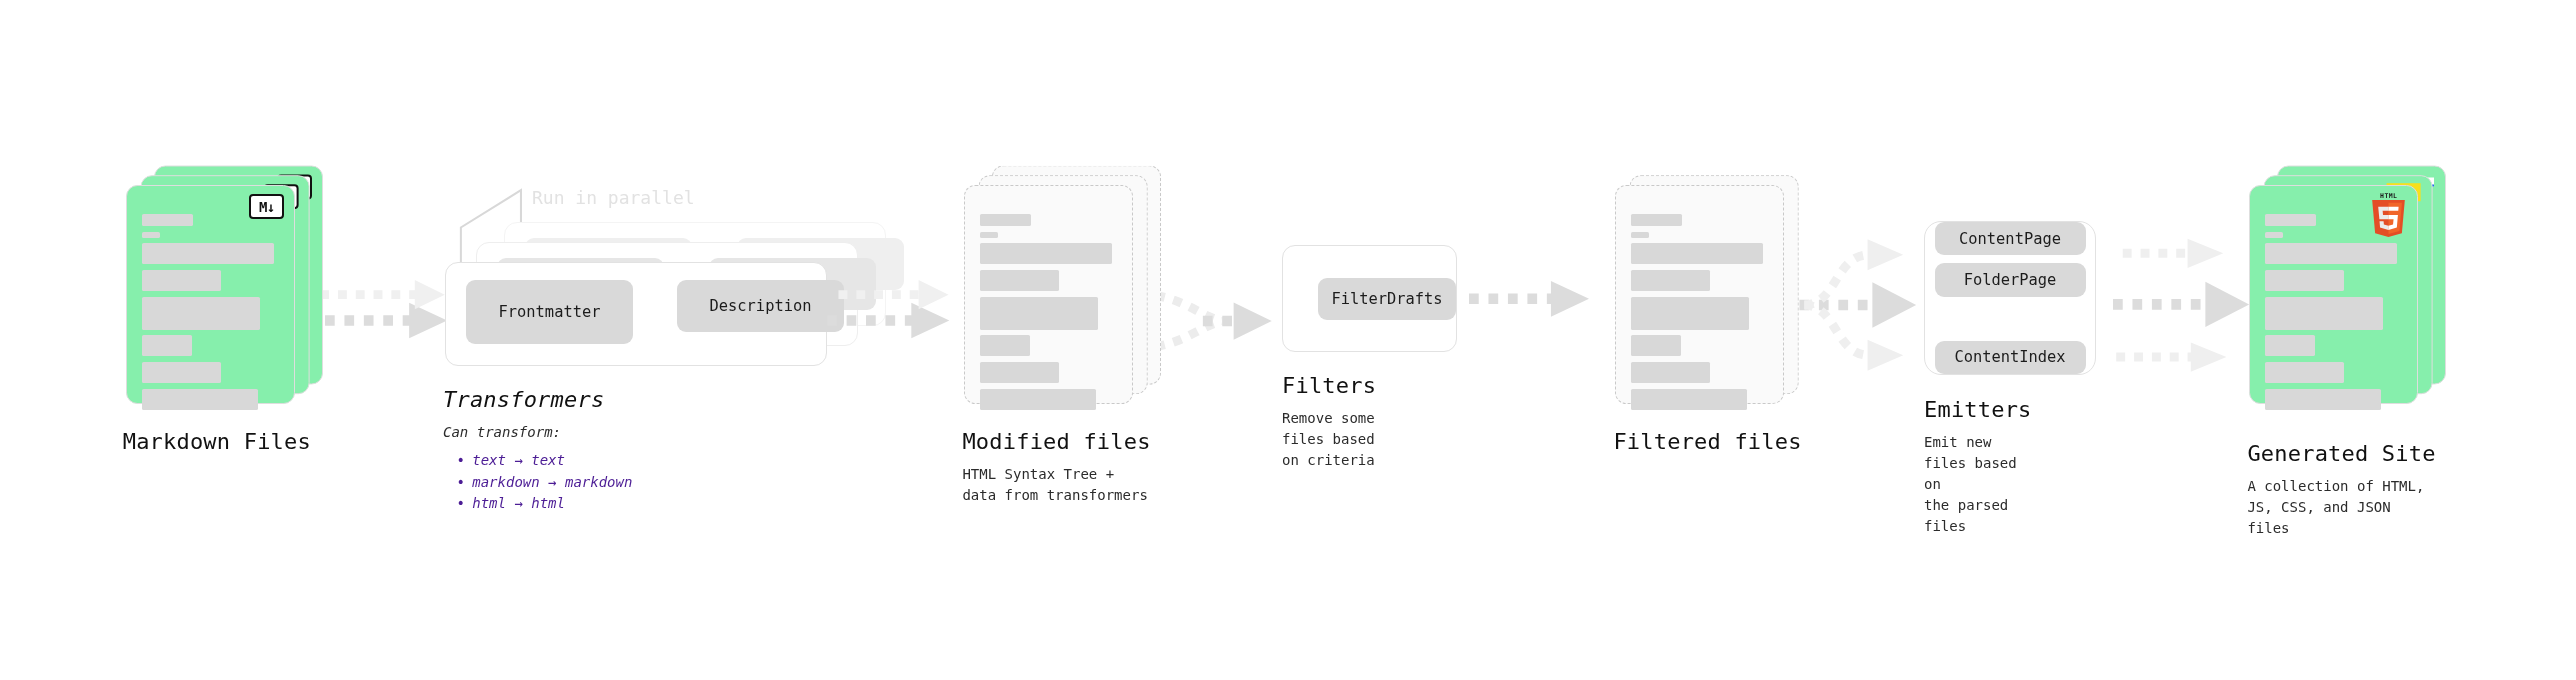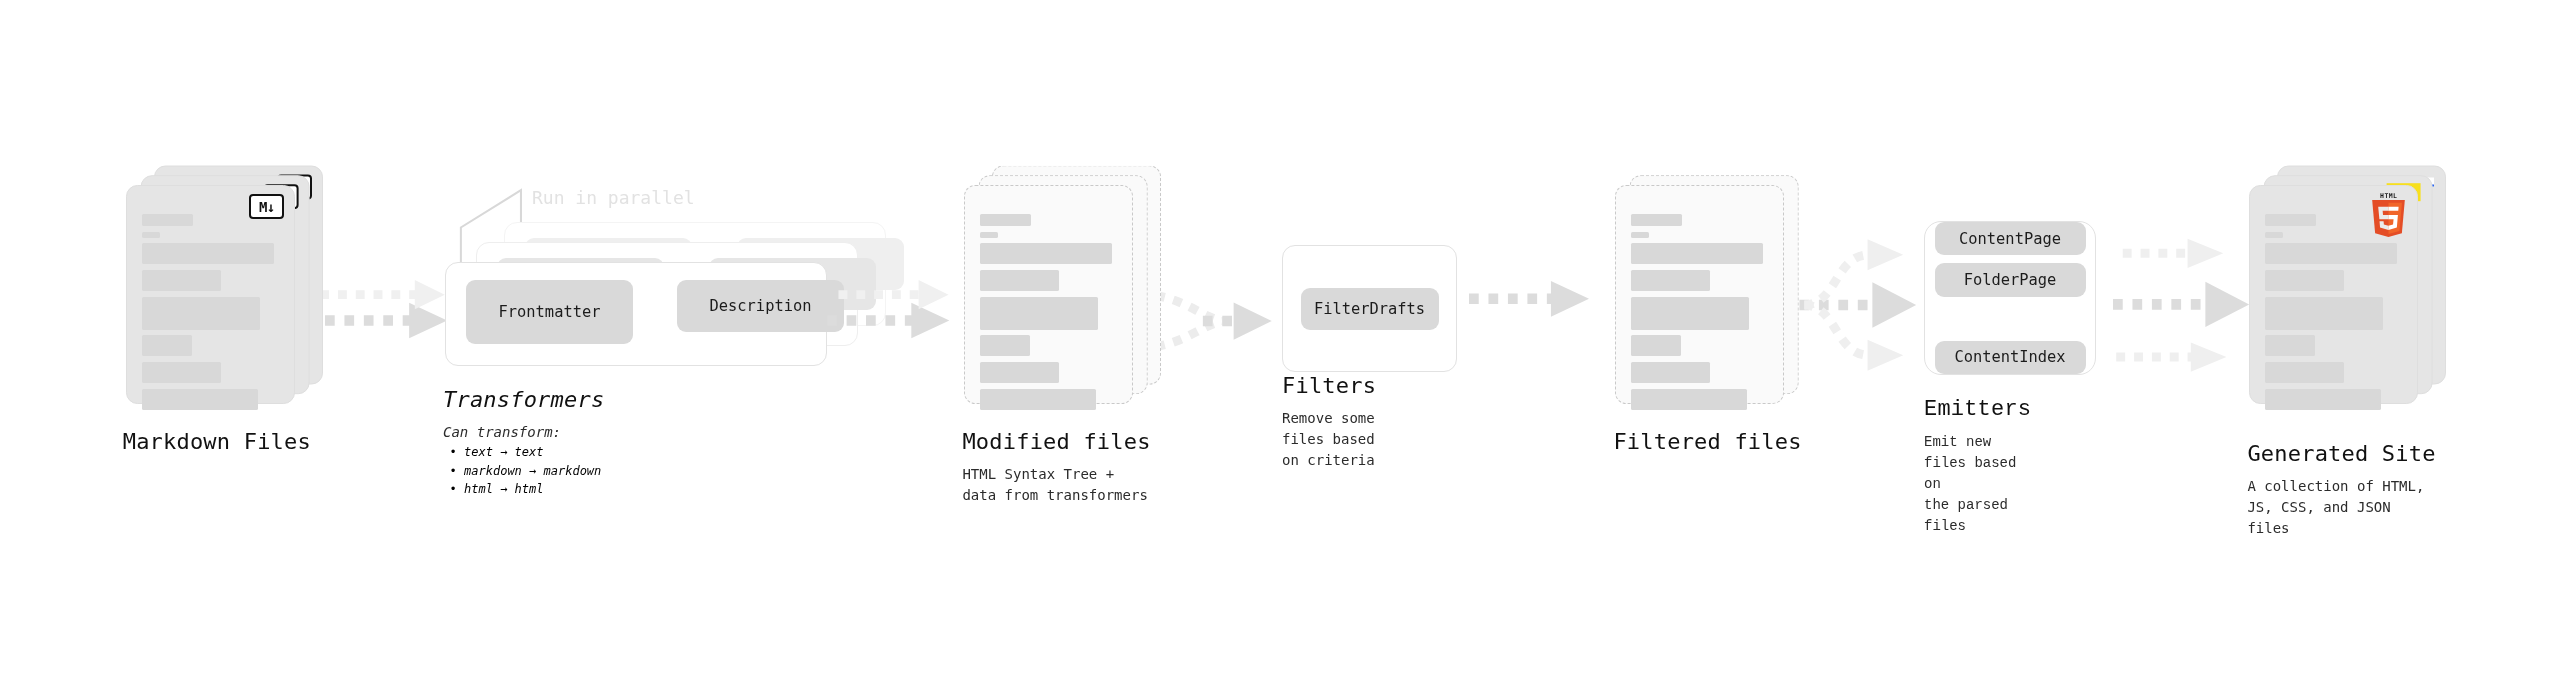--- a/index.html
+++ b/index.html
@@ -10,21 +10,21 @@
   }
   .canvas{position:relative;width:2576px;height:681px;background:#fff;}
 
   
   .stage{position:absolute;}
 
   
   .docstack{position:relative;width:169px;height:236px;}
   .doc{
     position:absolute;left:0;top:0;width:169px;height:219px;
-    background:#e5e5e5;border:1.6px solid #dedede;border-radius:11.4px;
+    background:#86efac;border:1.6px solid #dedede;border-radius:11.4px;
     box-sizing:border-box;
   }
   .doc.l3{transform:translate(28px,-19.5px);z-index:1;}
   .doc.l2{transform:translate(14.6px,-9.8px);z-index:2;}
   .doc.l1{transform:translate(0,0);z-index:3;}
   .doc.dashed{border-style:dashed;border-color:#c9c9c9;background:#fafafa;}
 
   .docbody{position:absolute;left:14.6px;top:28px;right:13px;}
   .bar{background:#d8d8d8;border-radius:1.6px;margin-bottom:5.7px;}
   .bar.h14{height:12.2px;}
@@ -47,21 +47,21 @@
   .css-badge .lbl{font-size:5.7px;font-weight:bold;color:#1b1b1b;line-height:4.9px;}
   .css-badge .ul{position:absolute;left:0;bottom:0;width:28px;height:2.4px;background:#2965f1;}
   .js-badge{width:34px;height:18px;background:#f7df1e;}
   .html5{width:37px;height:46px;position:relative;}
   .html5 .cap{font-size:6.5px;font-weight:bold;color:#1b1b1b;text-align:center;letter-spacing:0.4px;line-height:7.3px;}
 
   
   .caption{position:absolute;}
   .cap-title{font-size:22px;color:#111;letter-spacing:0.2px;white-space:nowrap;line-height:1.15;}
   .cap-sub{font-size:14px;color:#2b2b2b;line-height:1.5;margin-top:9.8px;white-space:pre-line;}
-  .bullets{margin:0;padding:0;list-style:none;font-size:12px;line-height:1.55;color:#000000;}
+  .bullets{margin:7px;padding:0;list-style:none;font-size:14px;line-height:1.55;color:#4c1d95;}
   .bullets li{white-space:nowrap;}
   .bullets li:before{content:"\2022";margin-right:7.3px;margin-left:6.5px;}
 
   
   .gbox{
     position:absolute;background:#fff;border:1.6px solid #e2e2e2;border-radius:13px;
     box-sizing:border-box;
   }
   .gbox.ghost1{border-color:#eeeeee;}
   .gbox.ghost2{border-color:#f4f4f4;}
@@ -215,21 +215,21 @@
   </div>
 
   <svg class="arrowsvg" style="left:1138px;top:260px;" width="154" height="114" viewBox="0 0 190 140">
     <path d="M 0,42 C 60,42 78,75 112,75" fill="none" stroke="#ececec" stroke-width="11" stroke-dasharray="11 11"></path>
     <path d="M 0,108 C 60,108 78,75 112,75" fill="none" stroke="#ececec" stroke-width="11" stroke-dasharray="11 11"></path>
     <line x1="80" y1="75" x2="122" y2="75" stroke="#dcdcdc" stroke-width="13" stroke-dasharray="12 12"></line>
     <polygon points="118,52 165,75 118,98" fill="#dcdcdc"></polygon>
   </svg>
 
   <div class="stage" style="left:1282px;top:245px;">
-    <div class="pbox" style="left:0;top:0;width:175px;height:127px;">
+    <div class="pbox" style="left:0;top:0;width:175px;height:107px;align-items:flex-end;">
       <div class="pchip" style="width:138px;height:42px;">FilterDrafts</div>
     </div>
     <div class="caption" style="left:0px;top:128px;">
       <div class="cap-title">Filters</div>
       <div class="cap-sub">Remove some files based
 on criteria</div>
     </div>
   </div>
 
   <svg class="arrowsvg" style="left:1469px;top:280px;" width="146" height="49" viewBox="0 0 180 60">
@@ -266,21 +266,21 @@
     <path d="M 30,95 C 70,95 68,157 110,157" fill="none" stroke="#efefef" stroke-width="11" stroke-dasharray="11 11"></path>
     <polygon points="108,138 152,157 108,176" fill="#efefef"></polygon>
   </svg>
 
   <div class="stage" style="left:1924px;top:221px;">
     <div class="pbox" style="left:0;top:0;width:172px;height:154px;border-radius:17px;">
       <div class="pchip" style="width:151px;height:36px;">ContentPage</div>
       <div class="pchip" style="width:151px;height:36px;">FolderPage</div>
       <div class="pchip" style="width:151px;height:36px;margin-top:36px;">ContentIndex</div>
     </div>
-    <div class="caption" style="left:0px;top:176px;font-family:Liberation Mono, monospace;">
+    <div class="caption" style="left:0px;top:176px;">
       <div class="cap-title">Emitters</div>
       <div class="cap-sub">Emit new files based on
 the parsed files</div>
     </div>
   </div>
 
   <svg class="arrowsvg" style="left:2113px;top:229px;" width="154" height="154" viewBox="0 0 190 190">
     <line x1="0" y1="93" x2="118" y2="93" stroke="#dcdcdc" stroke-width="13" stroke-dasharray="12 12"></line>
     <polygon points="114,65 168,93 114,121" fill="#dcdcdc"></polygon>
     <line x1="12" y1="30" x2="96" y2="30" stroke="#efefef" stroke-width="11" stroke-dasharray="11 11"></line>

